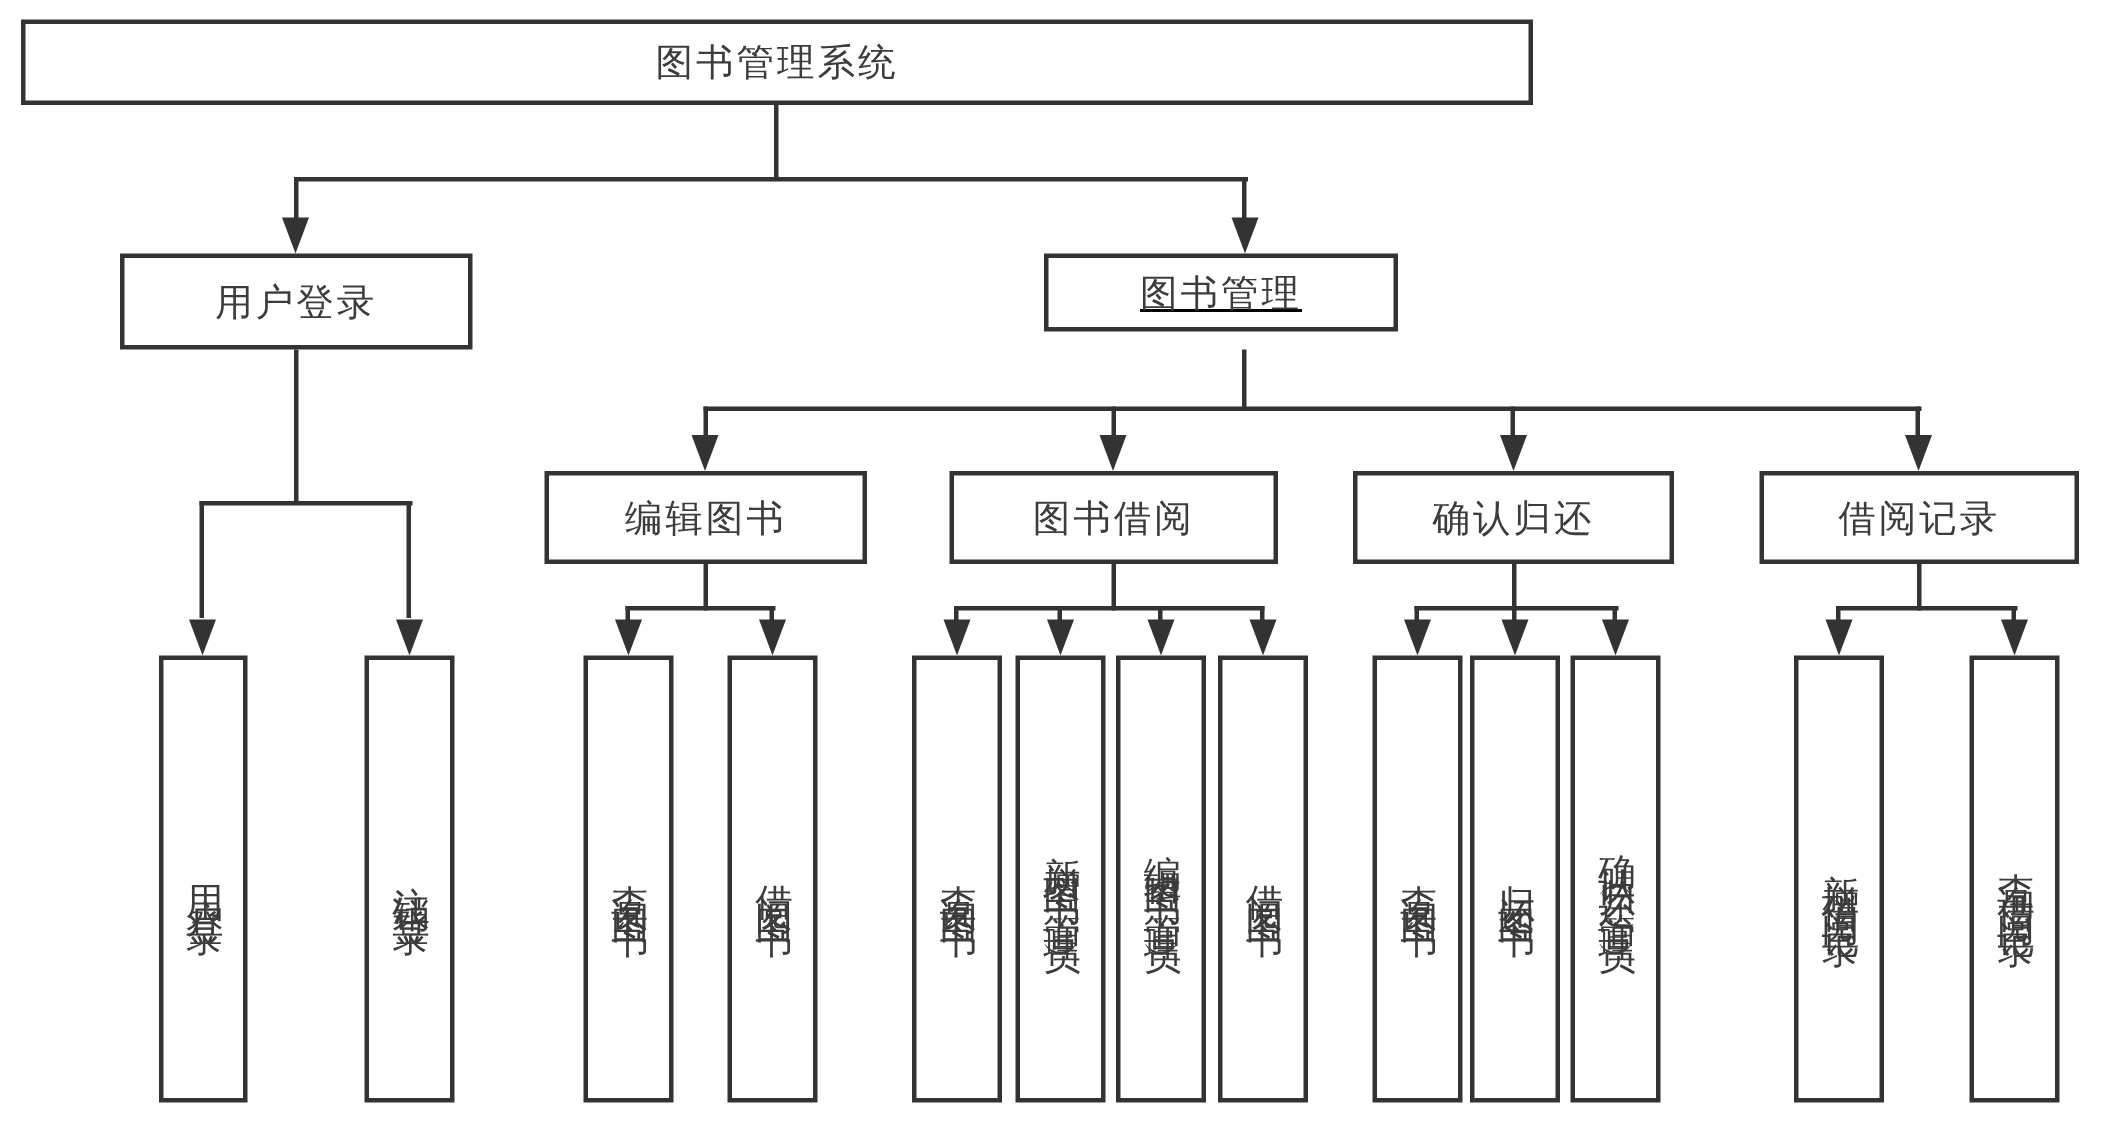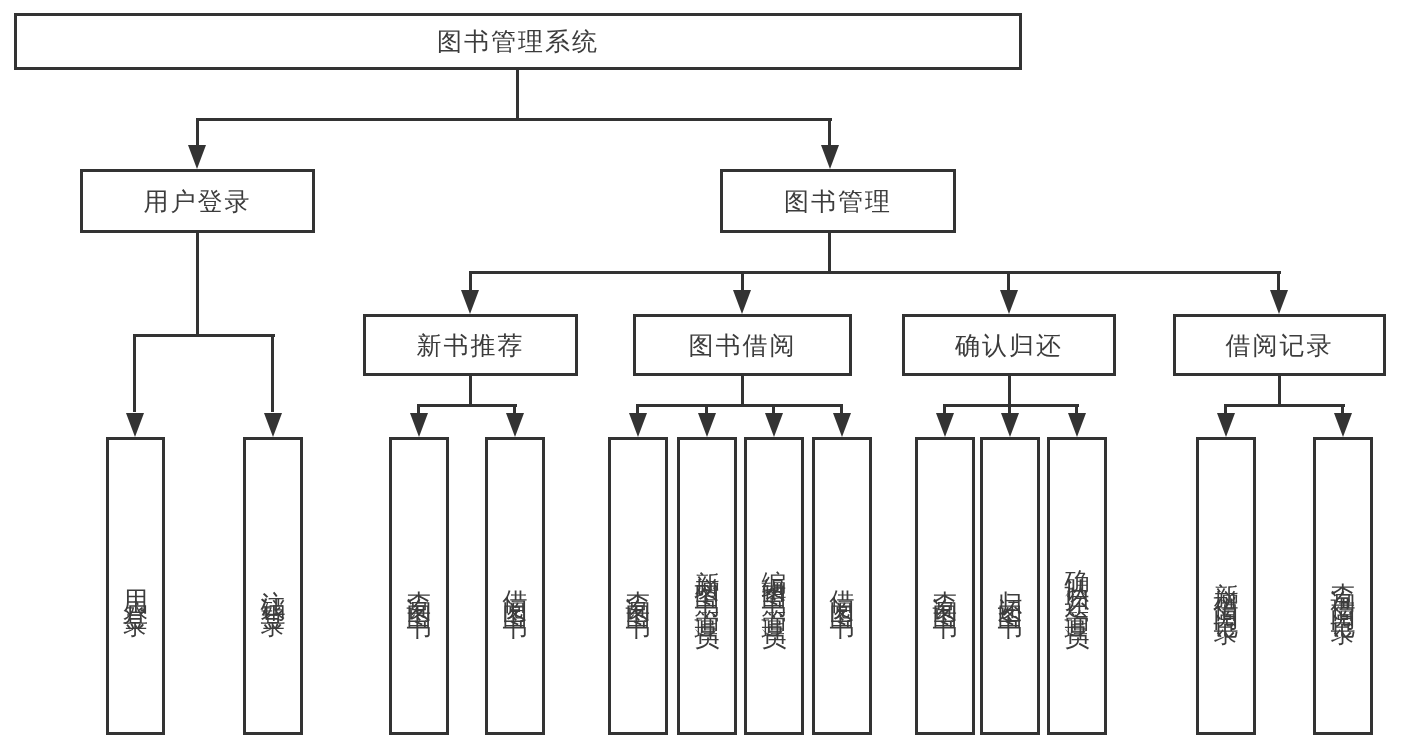--- a/index.html
+++ b/index.html
@@ -68,21 +68,21 @@
   <div class="line vl" style="left:516px; top:70px; height:50px;"></div>
   <div class="line hl" style="left:196px; top:118px; width:636px;"></div>
   <div class="line vl" style="left:196px; top:118px; height:30px;"></div>
   <div class="arrow" style="left:188px; top:145px;"></div>
   <div class="line vl" style="left:828px; top:118px; height:30px;"></div>
   <div class="arrow" style="left:821px; top:145px;"></div>
 
   <div class="hbox" style="left:80px; top:169px; width:235px; height:64px;">
     <span class="hlabel">用户登录</span>
   </div>
-  <div class="hbox" style="left:720px; top:169px; width:236px; height:64px;">
+  <div class="hbox" style="left:696px; top:169px; width:236px; height:52px;text-decoration:underline;">
     <span class="hlabel">图书管理</span>
   </div>
 
   <div class="line vl" style="left:196px; top:233px; height:103px;"></div>
   <div class="line hl" style="left:133px; top:334px; width:142px;"></div>
   <div class="line vl" style="left:133px; top:334px; height:78px;"></div>
   <div class="arrow" style="left:126px; top:413px;"></div>
   <div class="line vl" style="left:271px; top:334px; height:78px;"></div>
   <div class="arrow" style="left:264px; top:413px;"></div>
 
@@ -91,21 +91,21 @@
   <div class="line vl" style="left:469px; top:271px; height:22px;"></div>
   <div class="arrow" style="left:461px; top:290px;"></div>
   <div class="line vl" style="left:741px; top:271px; height:22px;"></div>
   <div class="arrow" style="left:733px; top:290px;"></div>
   <div class="line vl" style="left:1007px; top:271px; height:22px;"></div>
   <div class="arrow" style="left:1000px; top:290px;"></div>
   <div class="line vl" style="left:1277px; top:271px; height:22px;"></div>
   <div class="arrow" style="left:1270px; top:290px;"></div>
 
   <div class="hbox" style="left:363px; top:314px; width:215px; height:62px;">
-    <span class="hlabel">新书推荐</span>
+    <span class="hlabel">编辑图书</span>
   </div>
   <div class="hbox" style="left:633px; top:314px; width:219px; height:62px;text-align:center;">
     <span class="hlabel">图书借阅</span>
   </div>
   <div class="hbox" style="left:902px; top:314px; width:214px; height:62px;">
     <span class="hlabel">确认归还</span>
   </div>
   <div class="hbox" style="left:1173px; top:314px; width:213px; height:62px;">
     <span class="hlabel">借阅记录</span>
   </div>

